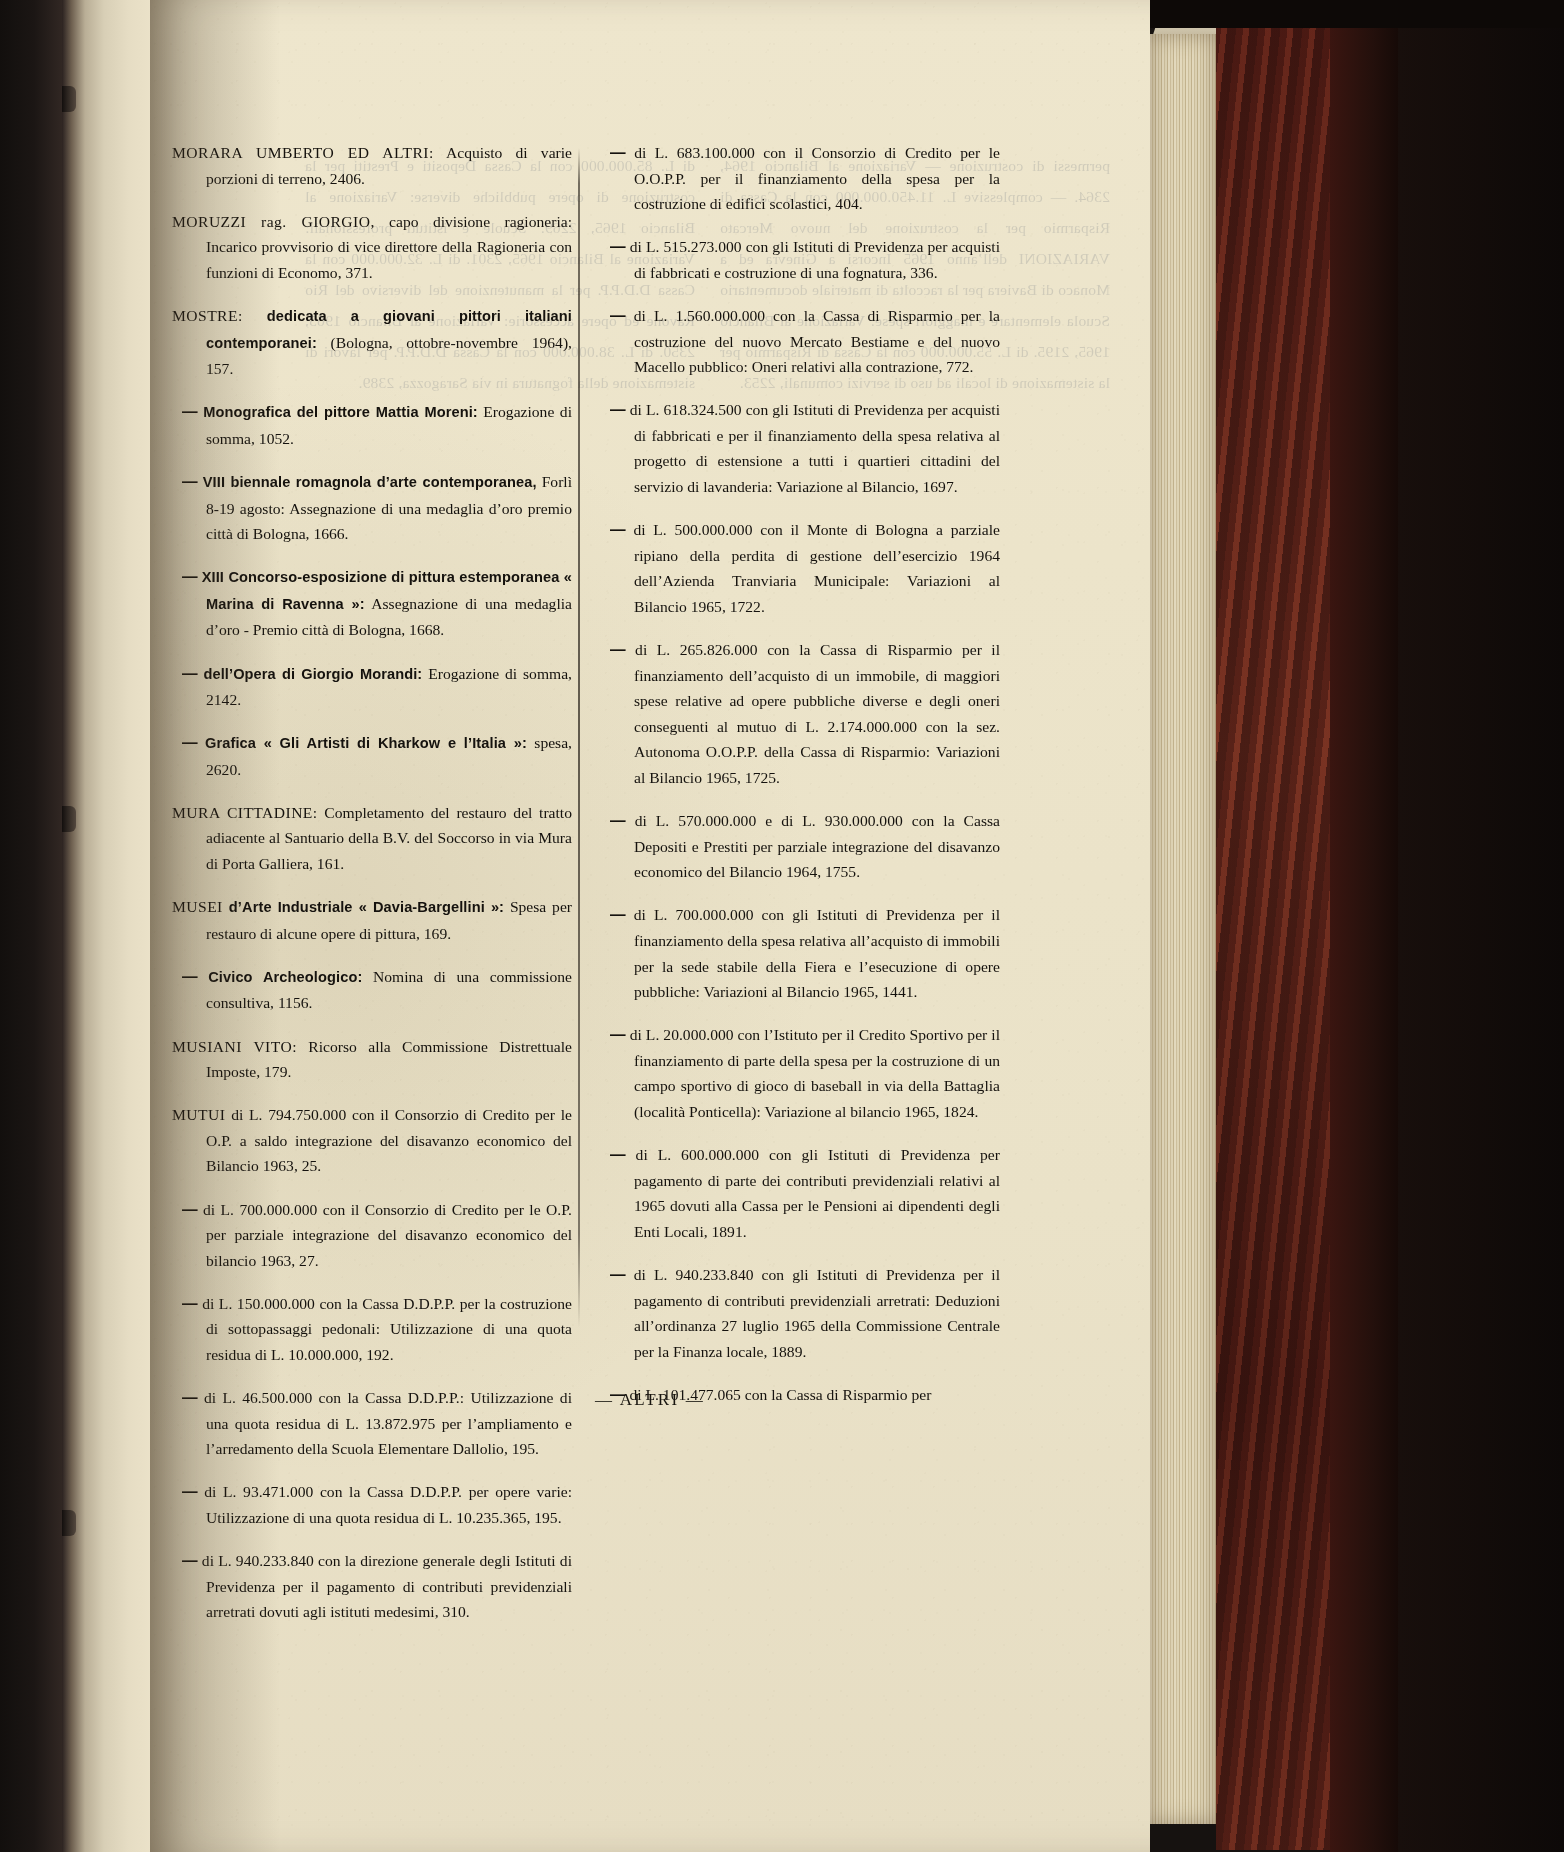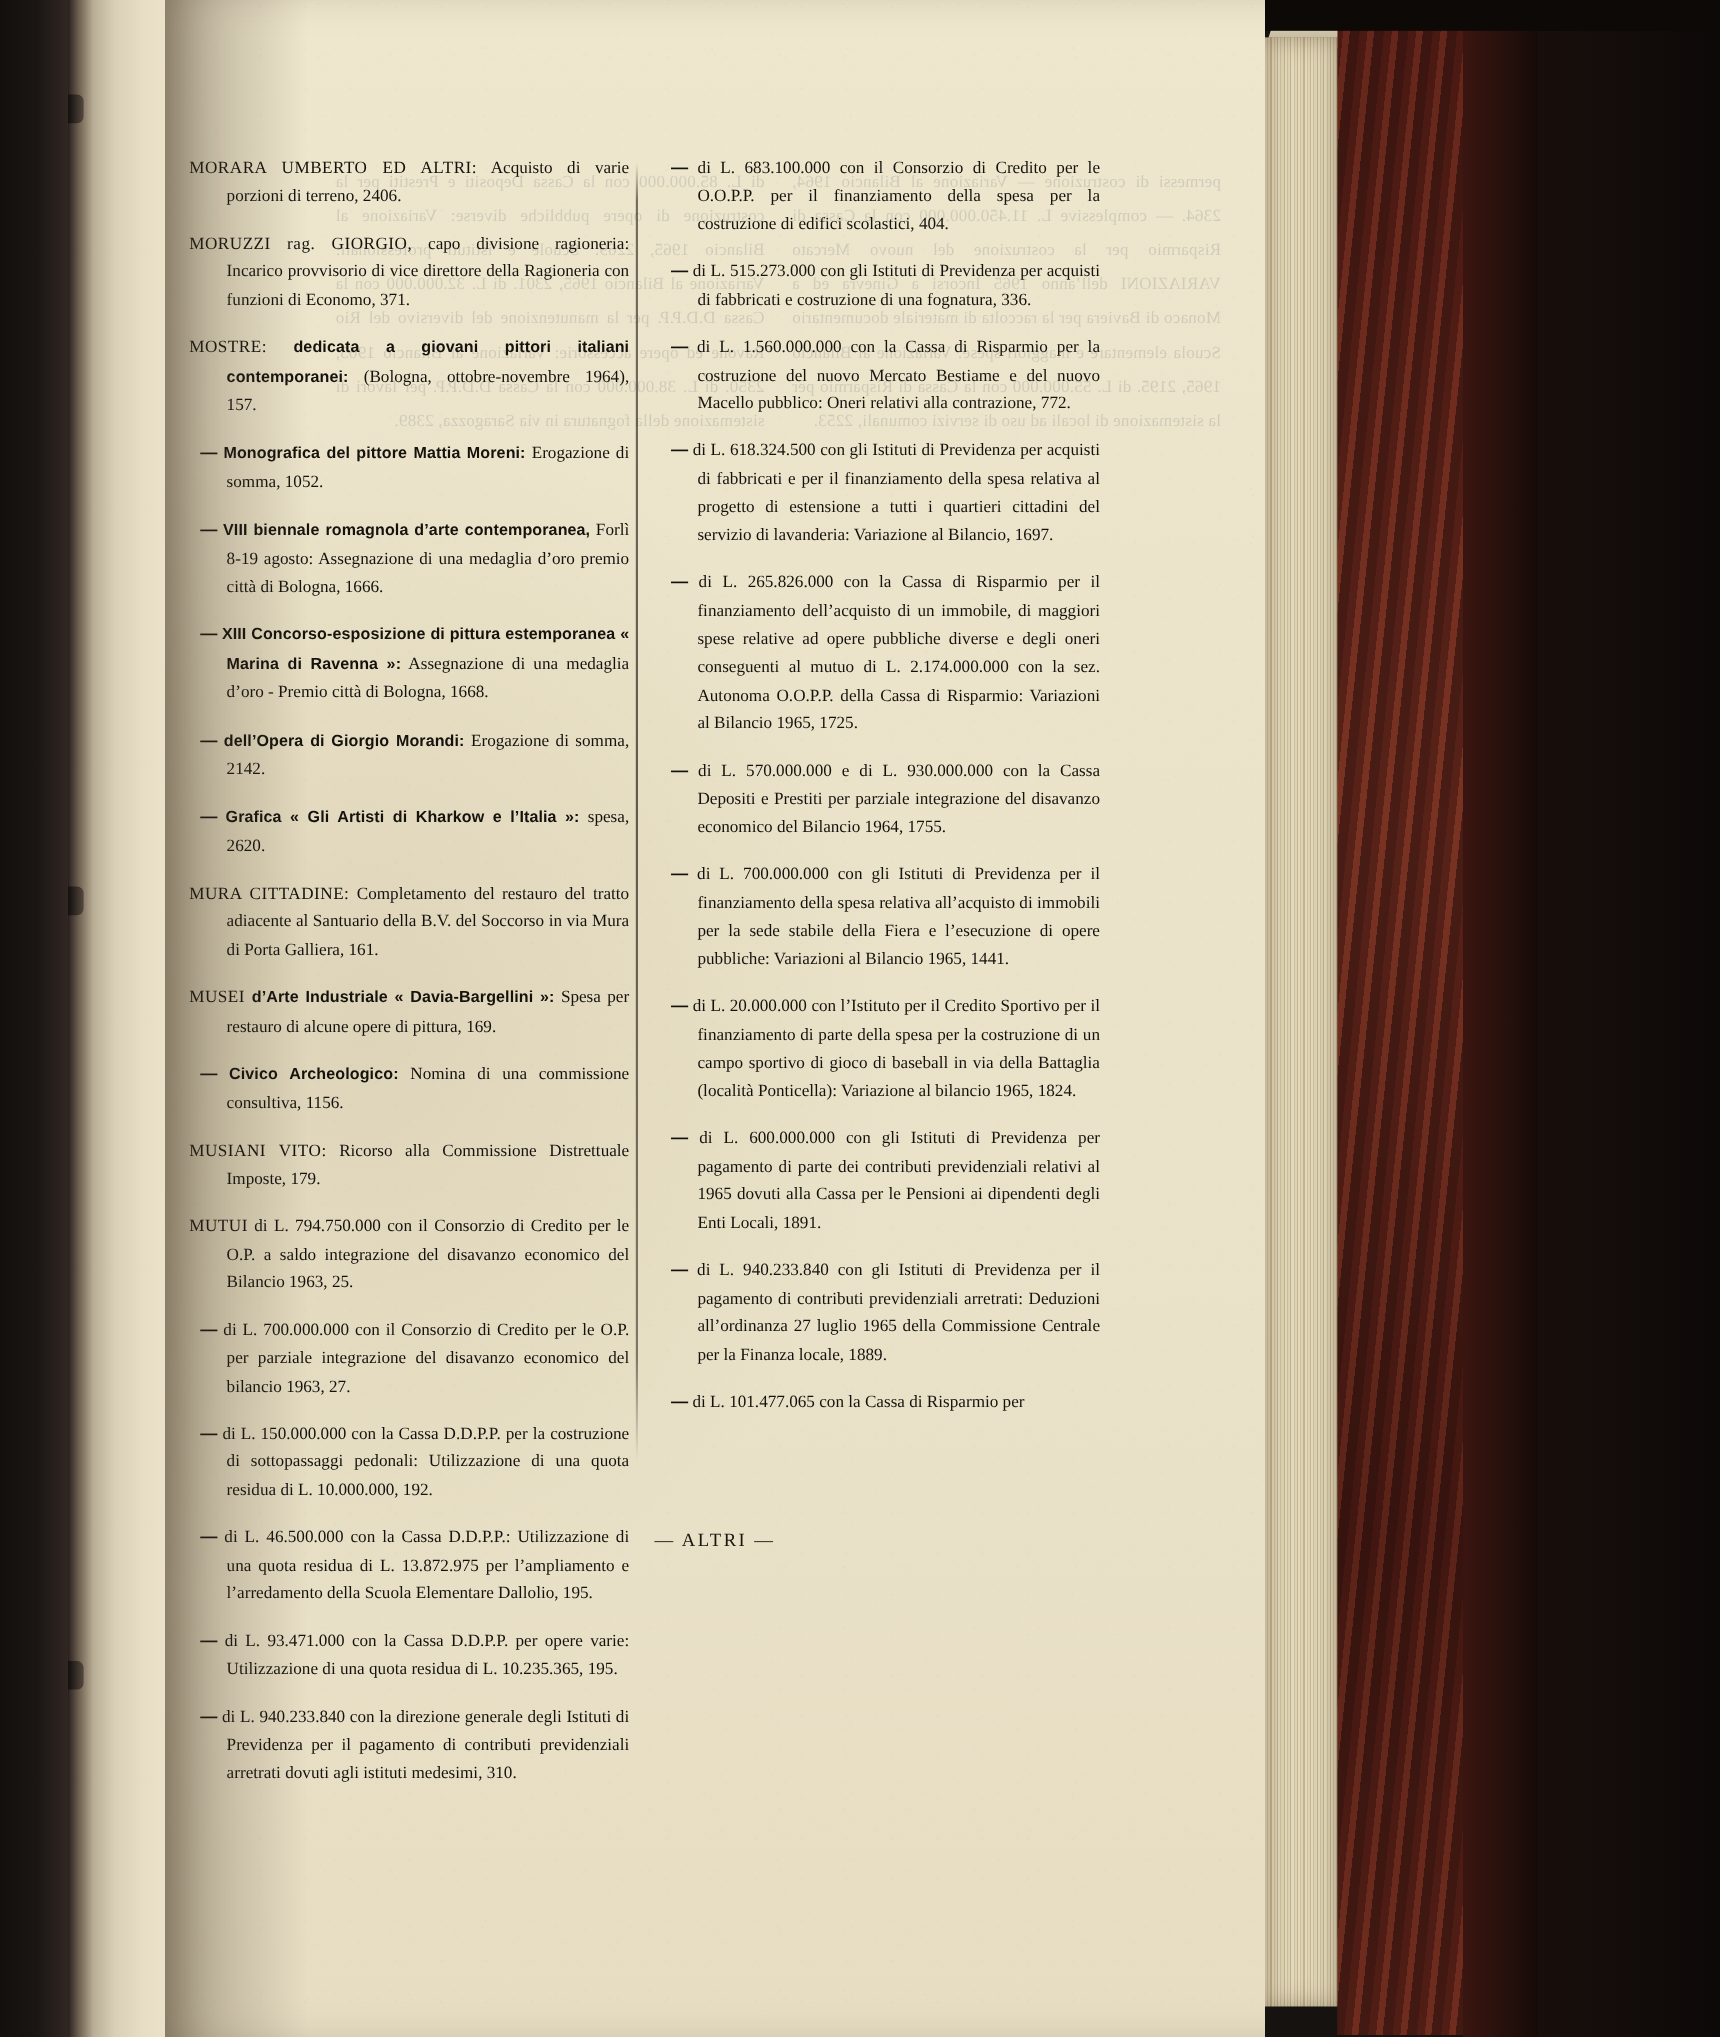--- a/index.html
+++ b/index.html
@@ -261,20 +261,23 @@
 
 
       <p class="entry sub">
         <span class="dash">—</span>&nbsp;<span>di L. 1.560.000.000 con la Cassa di Risparmio per la costruzione del nuovo Mercato Bestiame e del nuovo Macello pubblico: Oneri relativi alla contrazione, 772.</span>
       </p>
 
       <p class="entry sub">
         <span class="dash">—</span>&nbsp;<span>di L. 618.324.500 con gli Istituti di Previdenza per acquisti di fabbricati e per il finanziamento della spesa relativa al progetto di estensione a tutti i quartieri cittadini del servizio di lavanderia: Variazione al Bilancio, 1697.</span>
       </p>
 
+      <p class="entry sub">
+        <span class="dash">—</span>&nbsp;<span>di L. 500.000.000 con il Monte di Bologna a parziale ripiano della perdita di gestione dell’esercizio 1964 dell’Azienda Tranviaria Municipale: Variazioni al Bilancio 1965, 1722.</span>
+      </p>
 
       <p class="entry sub">
         <span class="dash">—</span>&nbsp;<span>di L. 265.826.000 con la Cassa di Risparmio per il finanziamento dell’acquisto di un immobile, di maggiori spese relative ad opere pubbliche diverse e degli oneri conseguenti al mutuo di L. 2.174.000.000 con la sez. Autonoma O.O.P.P. della Cassa di Risparmio: Variazioni al Bilancio 1965, 1725.</span>
       </p>
 
       <p class="entry sub">
         <span class="dash">—</span>&nbsp;<span>di L. 570.000.000 e di L. 930.000.000 con la Cassa Depositi e Prestiti per parziale integrazione del disavanzo economico del Bilancio 1964, 1755.</span>
       </p>
 
       <p class="entry sub">

